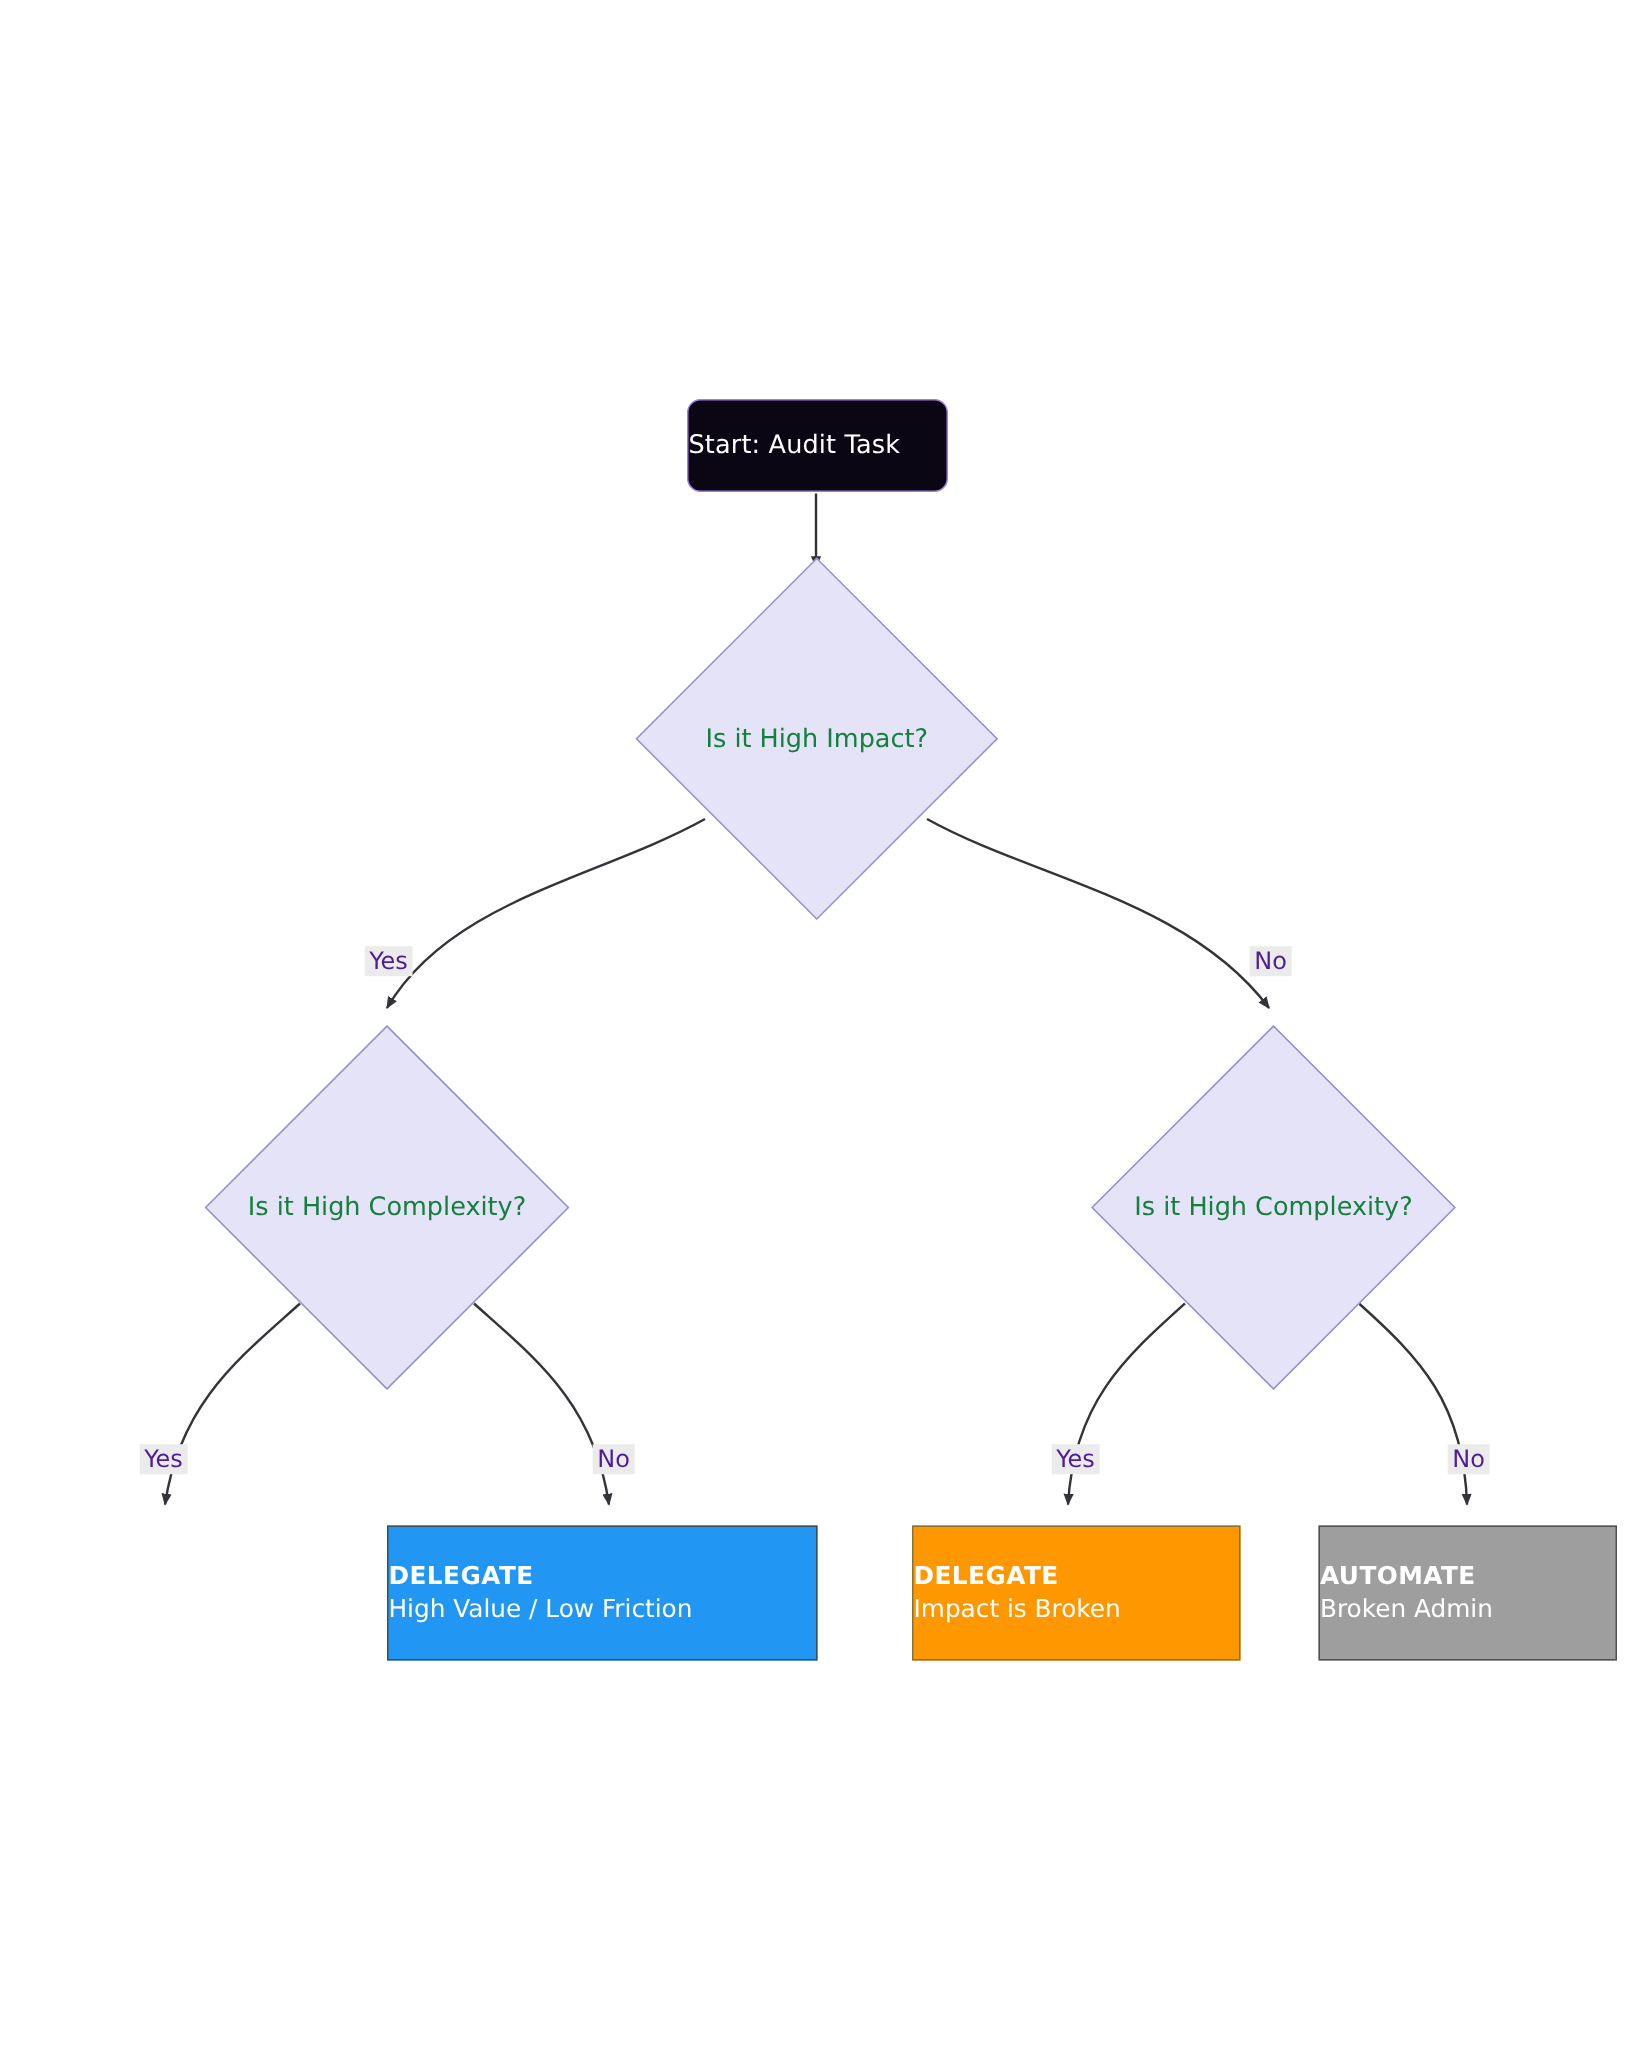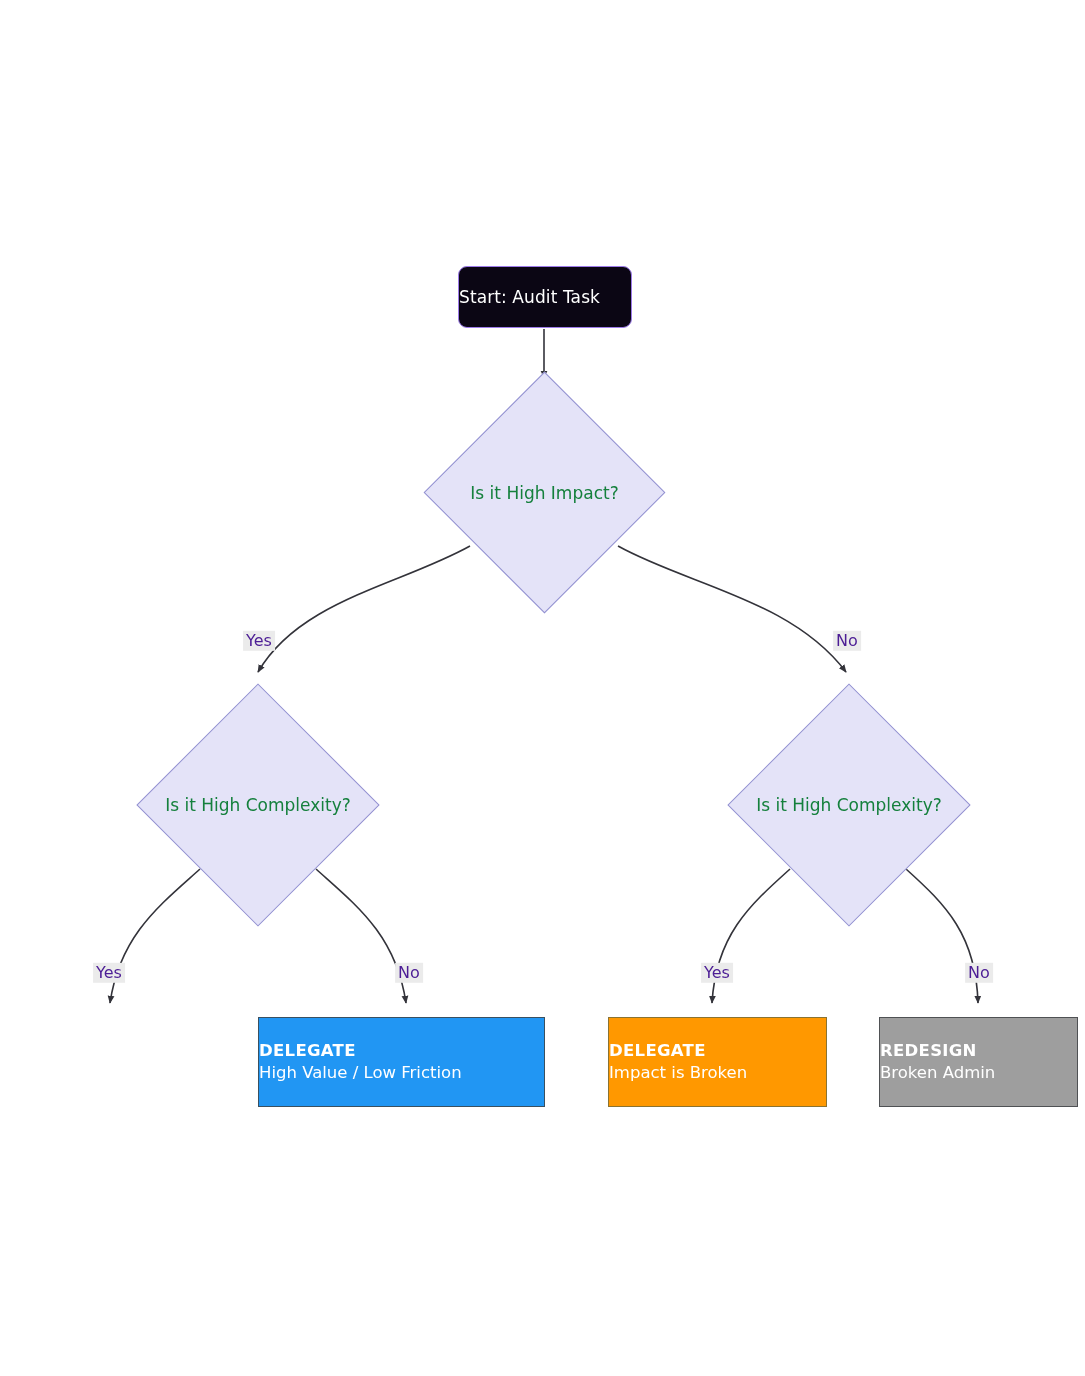--- a/index.html
+++ b/index.html
@@ -150,21 +150,21 @@
     <span class="result-title">DELEGATE</span>
     <span class="result-sub">High Value / Low Friction</span>
   </div>
 
   <div class="node result-node" style="left:608px; top:1017px; width:219px; height:90px; background:#ff9800; border-color:#8a7332;">
     <span class="result-title">DELEGATE</span>
     <span class="result-sub">Impact is Broken</span>
   </div>
 
   <div class="node result-node" style="left:879px; top:1017px; width:199px; height:90px; background:#9e9e9e; border-color:#4f5154;">
-    <span class="result-title">REDESIGN</span>
+    <span class="result-title">AUTOMATE</span>
     <span class="result-sub">Broken Admin</span>
   </div>
 
   <div class="edge-label" style="left:259px; top:641px;">Yes</div>
 
   <div class="edge-label" style="left:847px; top:641px;">No</div>
 
   <div class="edge-label" style="left:109px; top:973px;">Yes</div>
 
   <div class="edge-label" style="left:409px; top:973px;">No</div>

